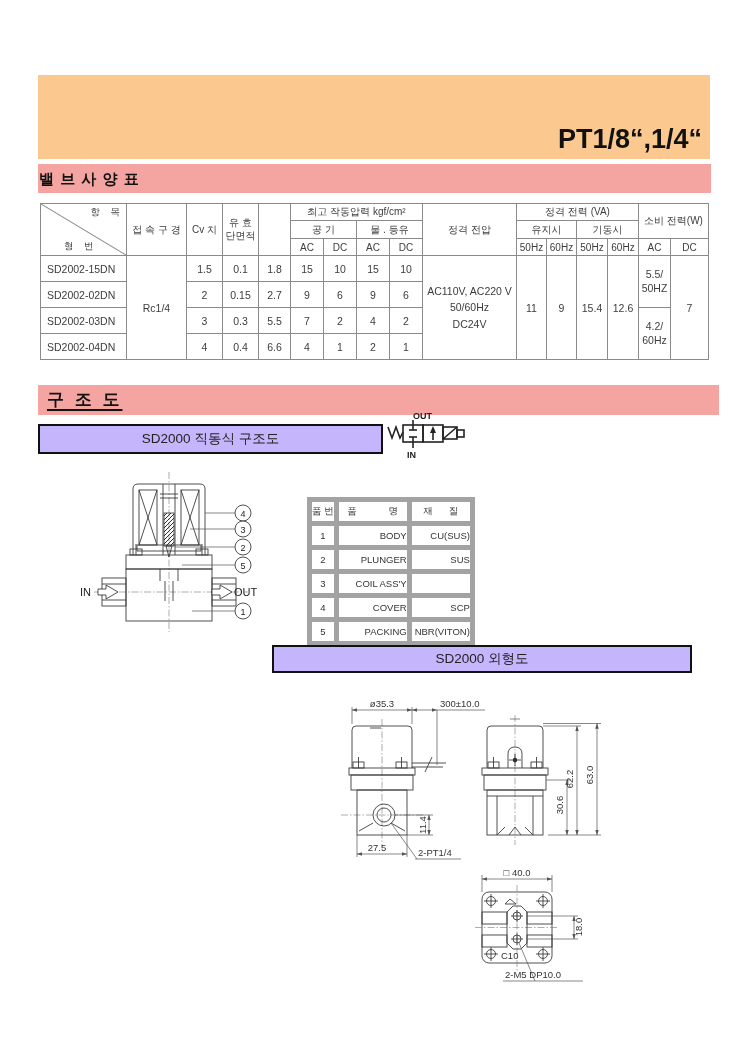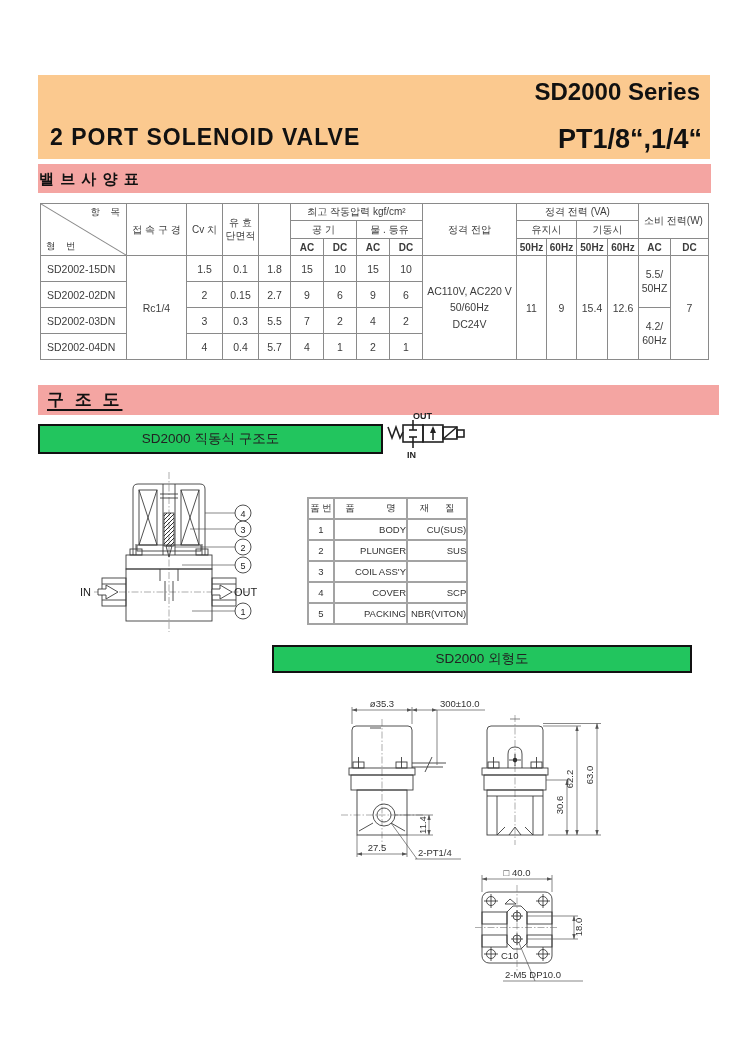--- a/index.html
+++ b/index.html
@@ -15,40 +15,40 @@
   
   .bar{position:absolute;left:38px;width:672px;background:#F4A5A2;color:#111;font-weight:bold;}
   .bar1{top:164px;height:29px;line-height:29px;font-size:15px;padding-left:1px;letter-spacing:1px;}
   .bar2{top:385px;height:30px;line-height:30px;font-size:17px;padding-left:9px;letter-spacing:3px;}
   .bar2 .u{text-decoration:underline;text-decoration-thickness:2px;text-underline-offset:4px;}
 
   
   table.spec{position:absolute;left:40px;top:203px;border-collapse:collapse;table-layout:fixed;
              font-size:10px;color:#3c3c3c;}
   table.spec td{border:1px solid #8a8a8a;text-align:center;padding:0;overflow:hidden;}
-  table.spec tr.h1 td{height:16px;} table.spec tr.h2 td{height:17px;} table.spec tr.h3 td{height:16px;font-weight:bold;}
+  table.spec tr.h1 td{height:16px;} table.spec tr.h2 td{height:17px;} table.spec tr.h3 td{height:16px;}
   table.spec tr.d td{height:25px;font-size:10.5px;}
   table.spec td.model{text-align:left;padding-left:6px;}
   td.diag{position:relative;}
   td.diag svg{position:absolute;left:0;top:0;width:100%;height:100%;}
   td.diag .dt{position:absolute;right:6px;top:2px;font-size:9.5px;white-space:pre;}
-  td.diag .db{position:absolute;left:5px;bottom:2px;font-size:9.5px;white-space:pre;}
+  td.diag .db{position:absolute;left:23px;bottom:2px;font-size:9.5px;white-space:pre;}
   .ml{white-space:pre-line;line-height:1.25;}
   .volt{white-space:pre-line;line-height:1.55;}
 
   
-  .pinkbox{position:absolute;background:#22c55e;border:2px solid #111;box-sizing:border-box;
+  .pinkbox{position:absolute;background:#c4b5fd;border:2px solid #111;box-sizing:border-box;
            text-align:center;color:#222;}
   .pb1{left:38px;top:424px;width:345px;height:30px;font-size:13.5px;line-height:26px;}
   .pb2{left:272px;top:645px;width:420px;height:28px;font-size:13.5px;line-height:24px;}
 
   
   table.parts{position:absolute;left:307px;top:497px;border-collapse:collapse;table-layout:fixed;
               font-size:9.5px;color:#333;border:2px solid #222;}
-  table.parts td{border:2px solid #a3a3a3;height:19px;padding:0;}
+  table.parts td{border:5px solid #a3a3a3;height:19px;padding:0;}
   table.parts td.no{text-align:center;}
   table.parts td.nm,table.parts td.mt{text-align:right;padding-left:3px;white-space:pre;}
   table.parts tr.ph td{text-align:center;white-space:pre;}
 
   
   svg.draw{position:absolute;overflow:visible;}
   svg .ln{stroke:#3d3d3d;stroke-width:0.9;fill:none;}
   svg .lnb{stroke:#222;stroke-width:1.6;fill:none;}
   svg .cl{stroke:#777;stroke-width:0.6;fill:none;stroke-dasharray:7 2 1.5 2;}
   svg .dm{stroke:#555;stroke-width:0.7;fill:none;}
@@ -56,22 +56,20 @@
   svg .lbl{fill:#222;font-size:11px;font-family:"Liberation Sans",sans-serif;}
   svg .num{fill:#222;font-size:9px;font-family:"Liberation Sans",sans-serif;}
   svg .fillw{fill:#fff;}
 </style>
 </head>
 <body>
 
 <div class="page">
 
   <div class="header-box">
-    <div class="series">SD2000 Series</div>
-    <div class="main-title">2 PORT SOLENOID VALVE</div>
     <div class="port-title">PT1/8“,1/4“</div>
   </div>
 
   <div class="bar bar1">
     <span>밸 브 사 양 표</span>
   </div>
 
   <table class="spec">
     <colgroup>
       <col style="width:86px">
@@ -168,21 +166,21 @@
       <td>2</td>
       <td>4</td>
       <td>2</td>
       <td rowspan="2" class="ml">4.2/
 60Hz</td>
     </tr>
     <tr class="d">
       <td class="model">SD2002-04DN</td>
       <td>4</td>
       <td>0.4</td>
-      <td>5.7</td>
+      <td>6.6</td>
       <td>4</td>
       <td>1</td>
       <td>2</td>
       <td>1</td>
     </tr>
   </tbody>
     </table>
 
   <div class="bar bar2">
     <span class="u">구  조  도</span>

